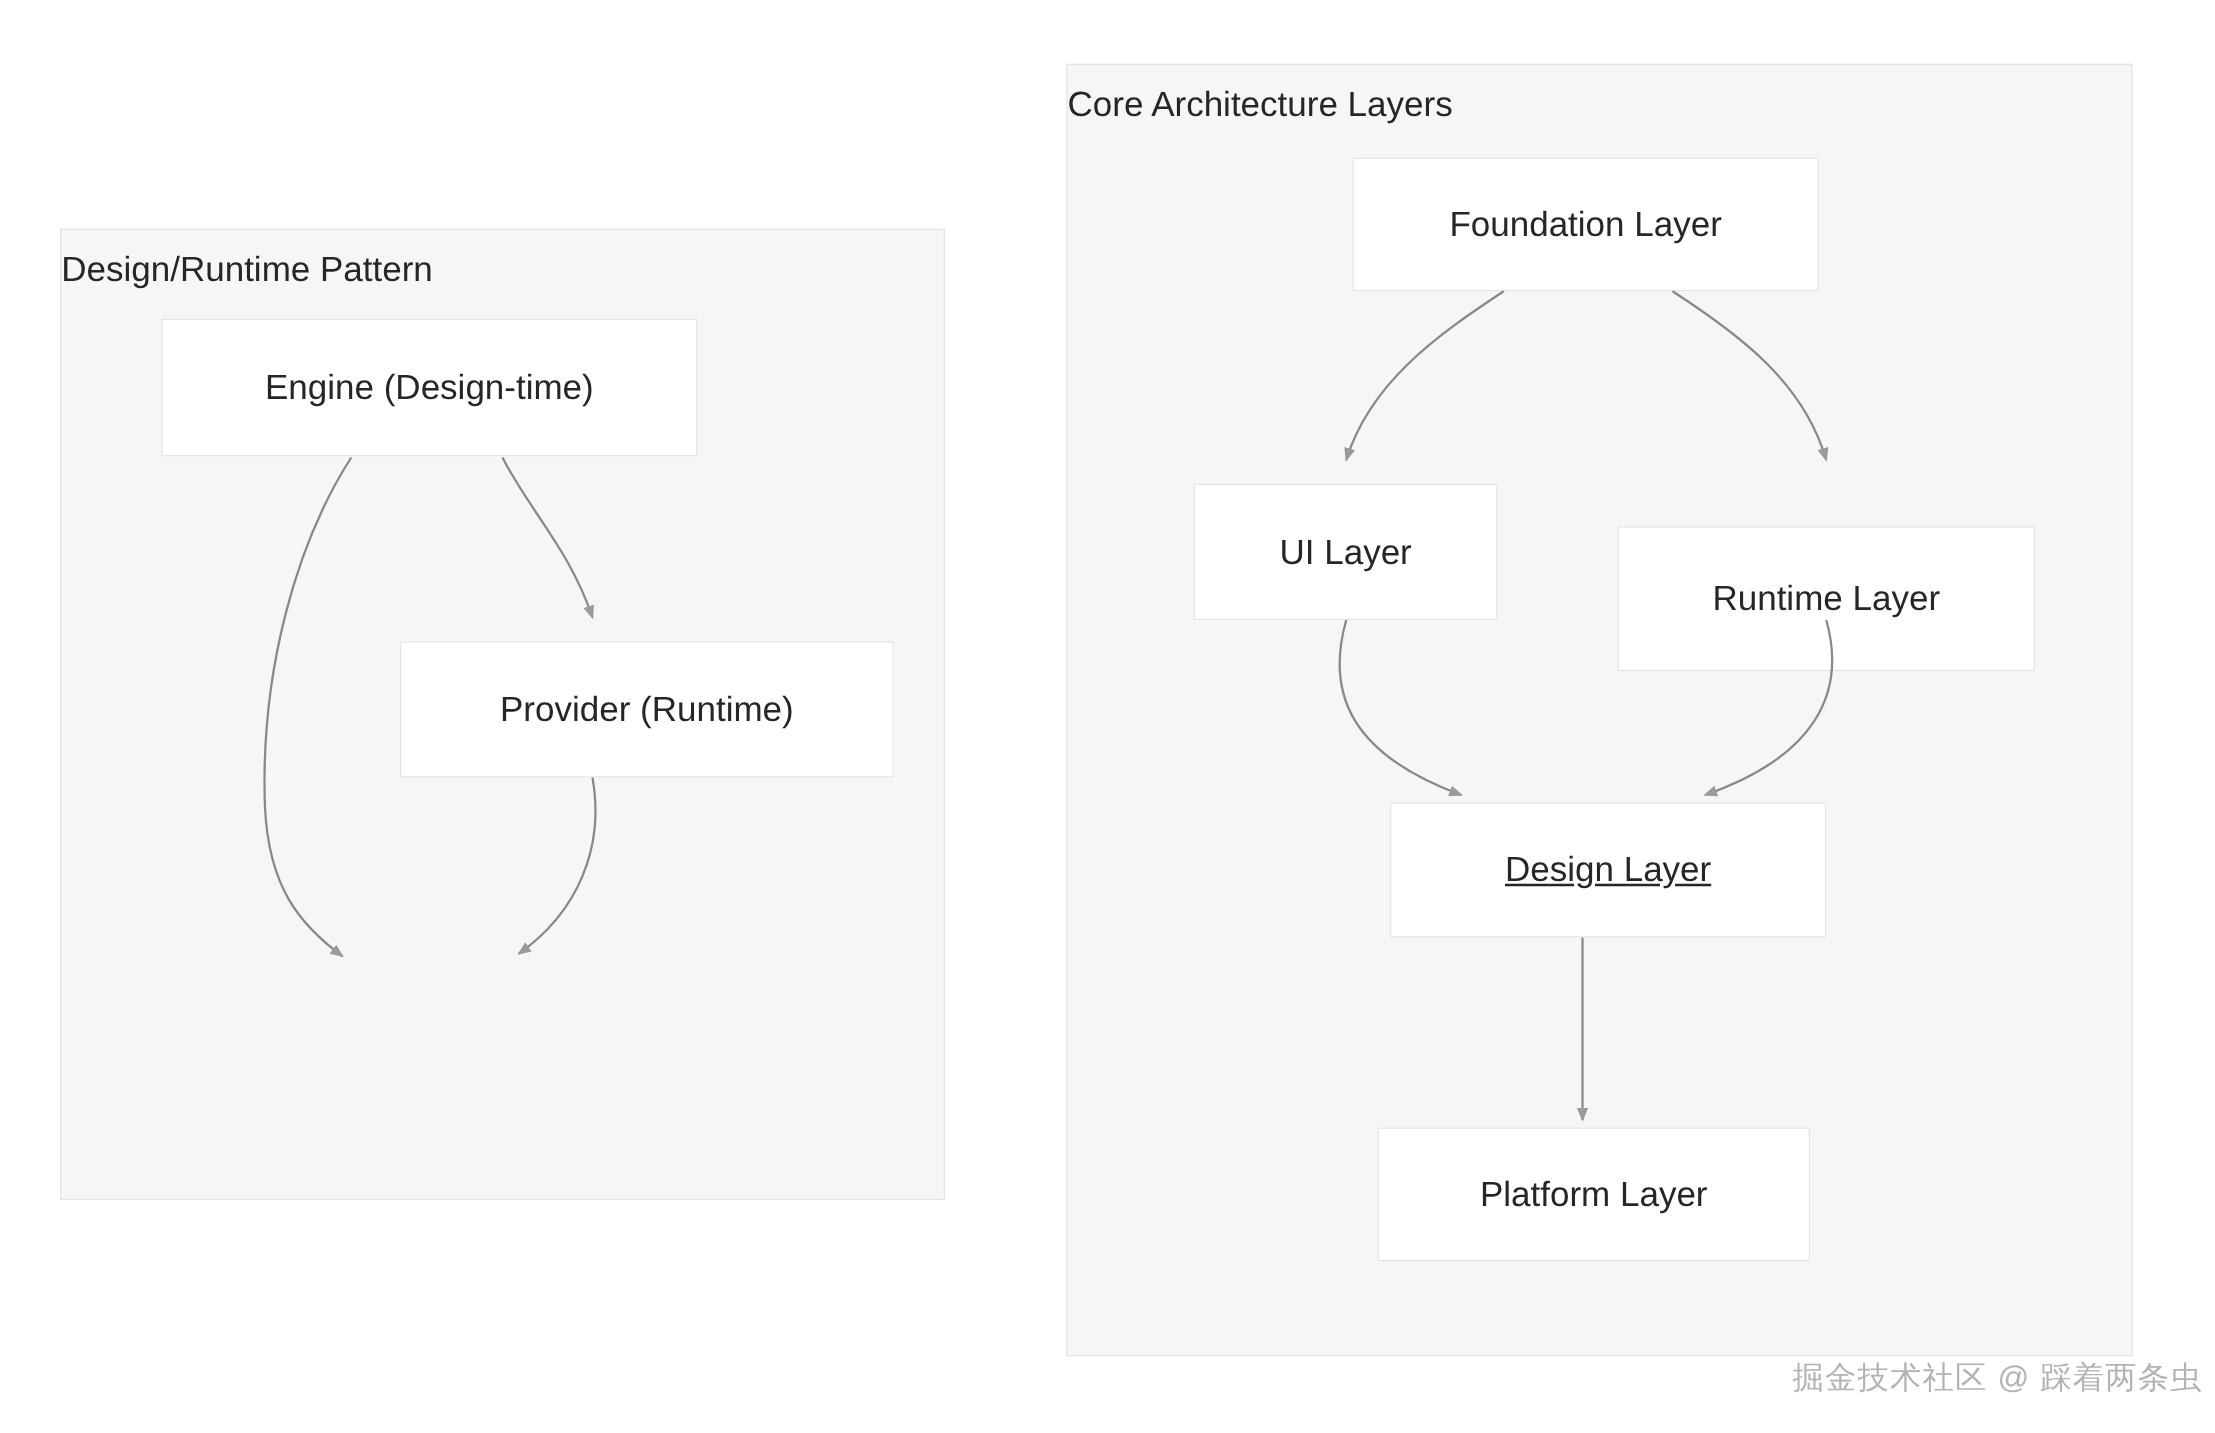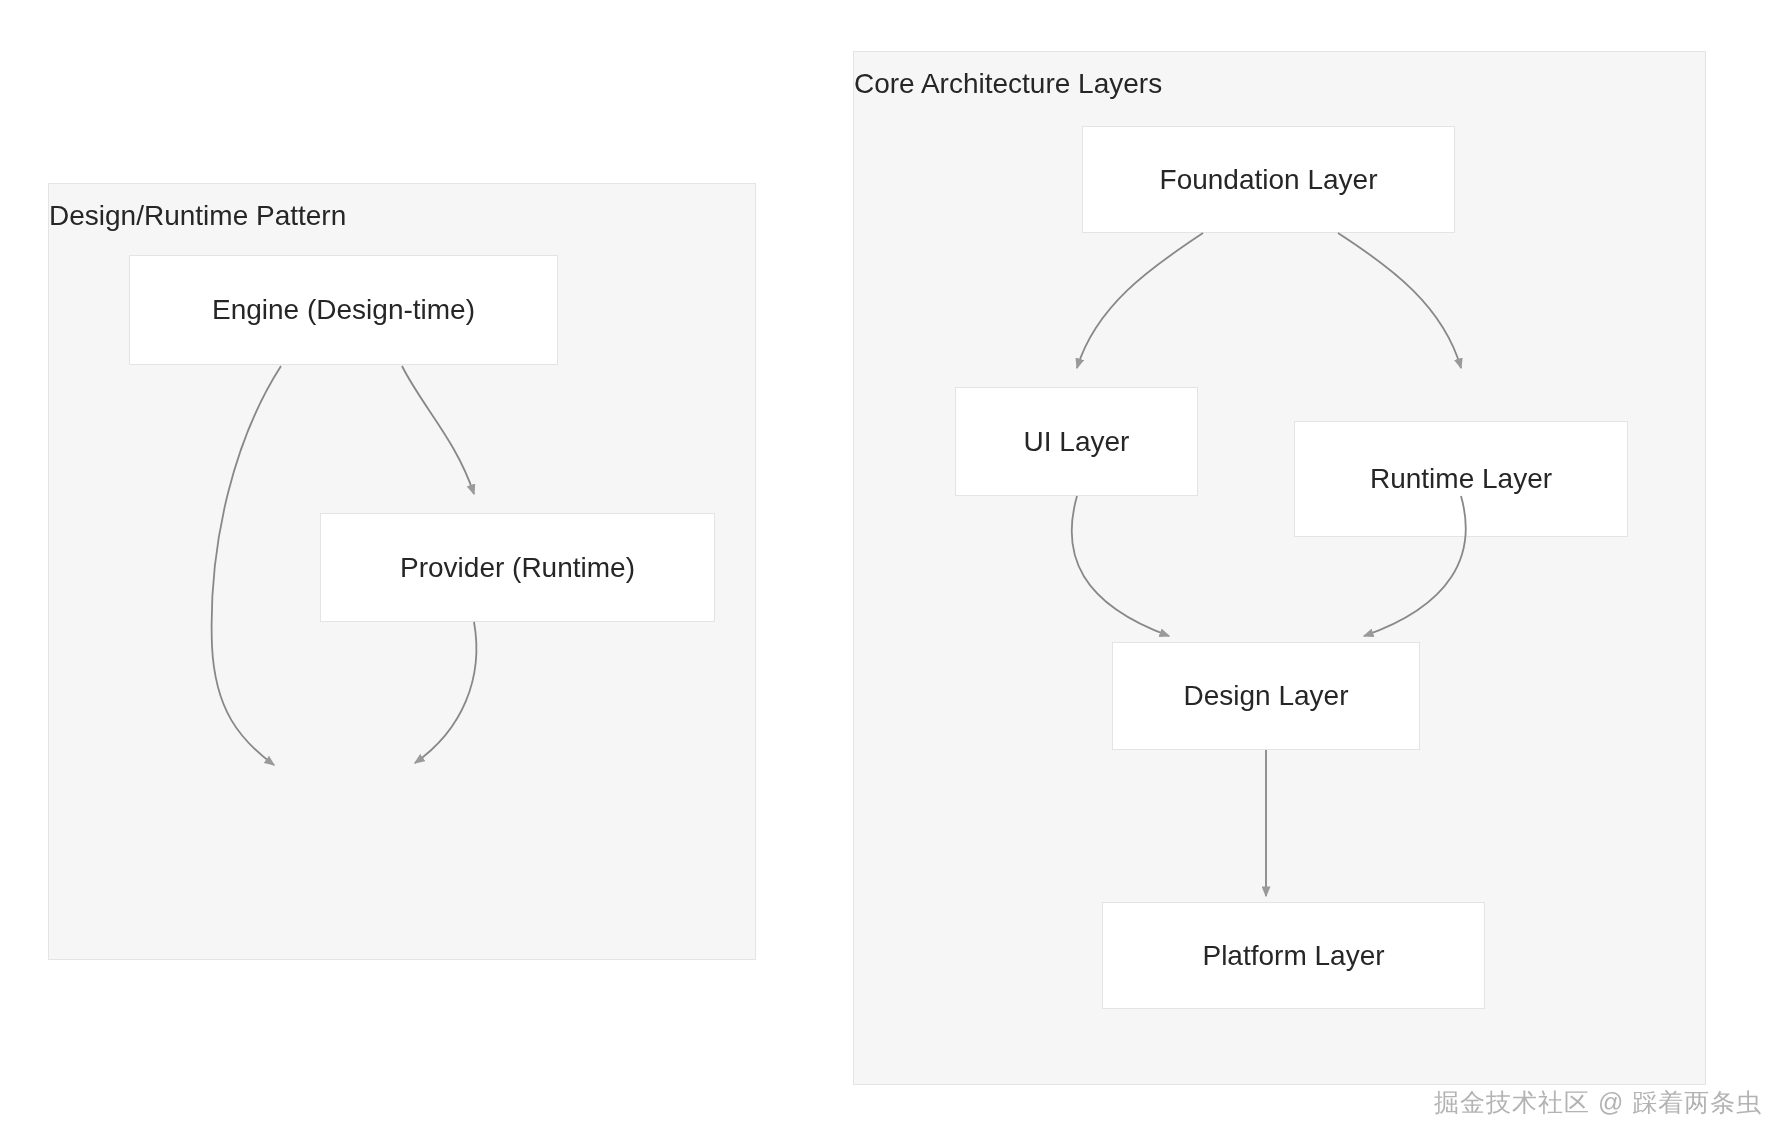--- a/index.html
+++ b/index.html
@@ -86,23 +86,23 @@
   <div class="subgraph" style="left:853px; top:51px; width:853px; height:1034px;">
     <div class="subgraph-title" style="top:16px;">Core Architecture Layers</div>
   </div>
 
   <div class="node" style="left:1082px; top:126px; width:373px; height:107px;">Foundation Layer</div>
 
   <div class="node" style="left:955px; top:387px; width:243px; height:109px;">UI Layer</div>
 
   <div class="node" style="left:1294px; top:387px; width:334px; height:116px;margin-top:34px;">Runtime Layer</div>
 
-  <div class="node" style="left:1112px; top:642px; width:308px; height:108px;">Design Layer</div>
+  <div class="node" style="left:1112px; top:642px; width:349px; height:108px;text-decoration:underline;">Design Layer</div>
 
-  <div class="node" style="left:1102px; top:902px; width:383px; height:107px;">Platform Layer</div>
+  <div class="node" style="left:1102px; top:902px; width:346px; height:107px;">Platform Layer</div>
 
   <svg class="edge-layer" viewBox="0 0 1772 1146" xmlns="http://www.w3.org/2000/svg">
     <defs>
       <marker id="arrowhead" markerWidth="11" markerHeight="9" refX="9.6" refY="4.5" orient="auto" markerUnits="userSpaceOnUse">
         <path d="M0,0 L11,4.5 L0,9 z" fill="#9a9a9a"></path>
       </marker>
     </defs>
 
     <path class="edge-path" d="M 402,366 C 422,406 456,440 474,494" marker-end="url(#arrowhead)"></path>
 

